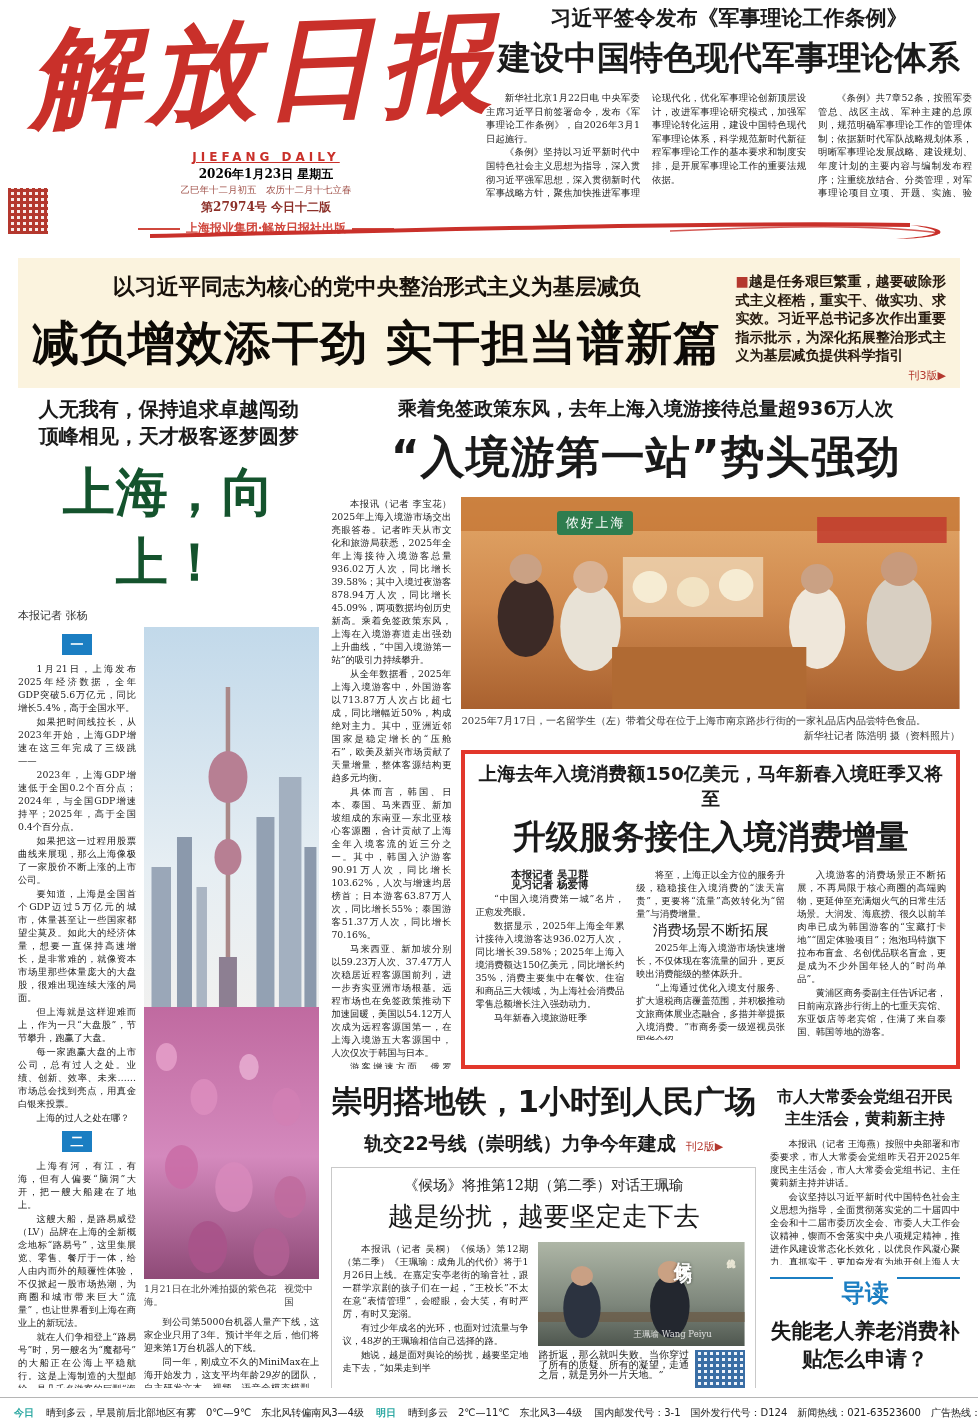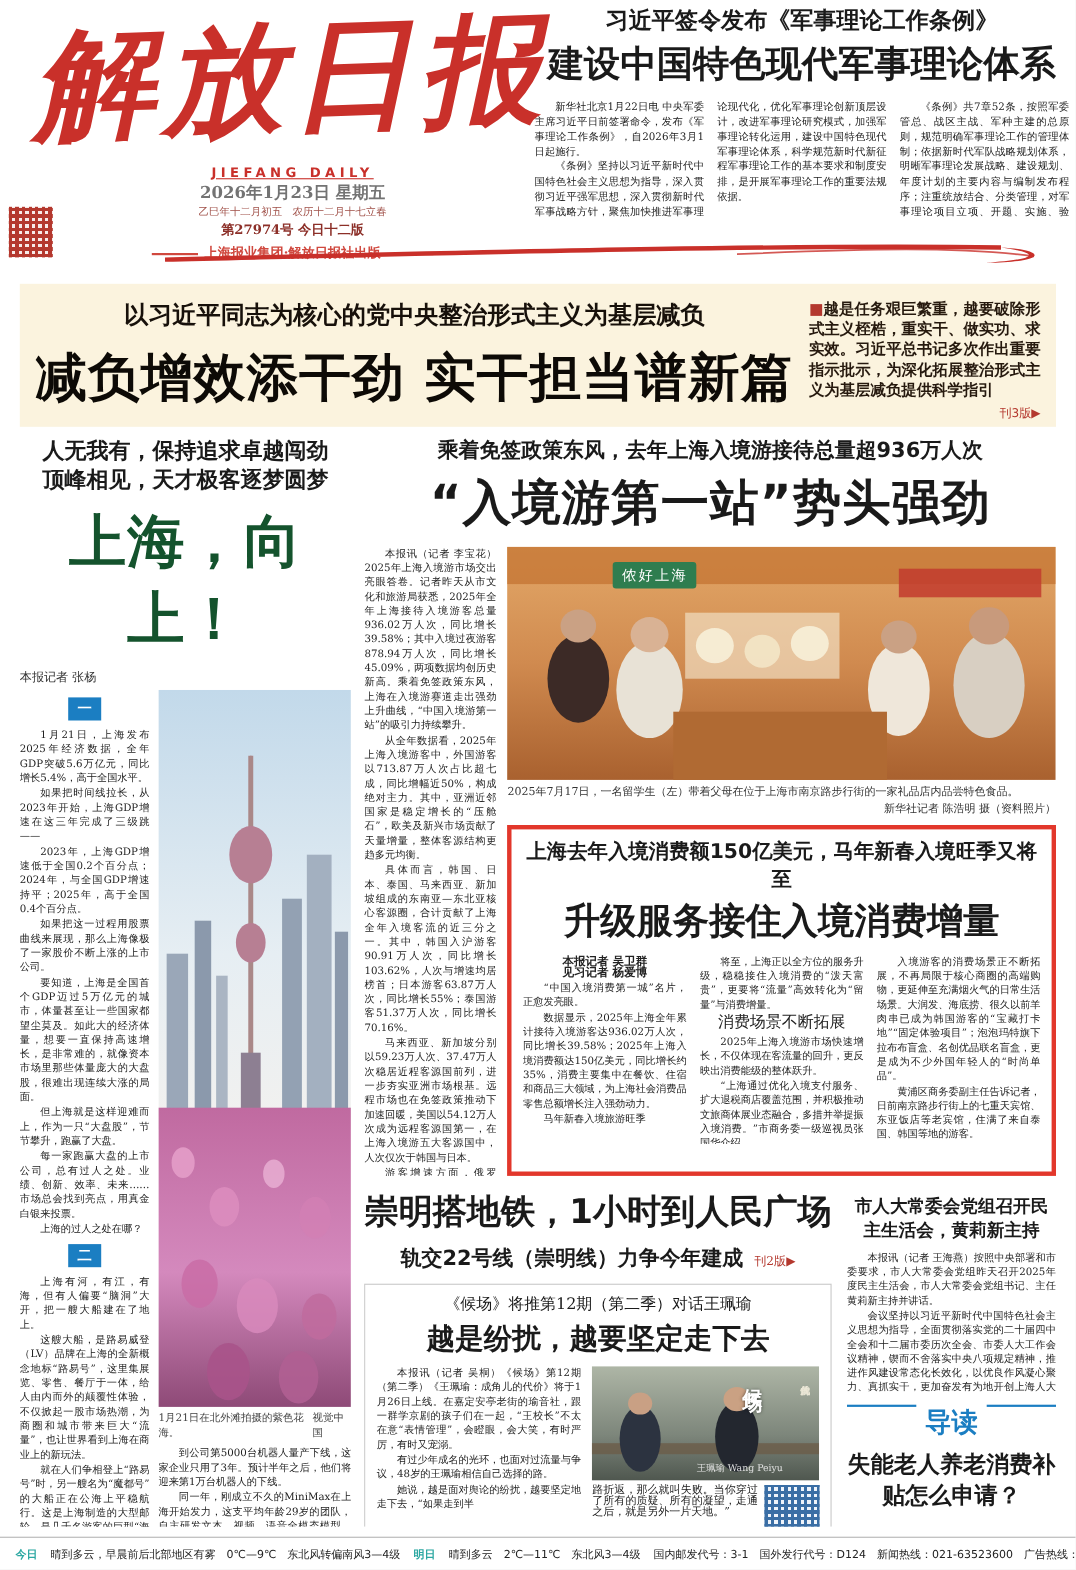--- a/index.html
+++ b/index.html
@@ -7,21 +7,21 @@
   .page { width:978px; height:1427px; margin:0 auto; background:#ffffff; color:#1a1a1a; position:relative; overflow:hidden; }
   .sans { font-family:"DejaVu Sans","Liberation Sans",sans-serif; }
 
   
   .masthead { position:relative; height:248px; }
   .brand-title { position:absolute; left:30px; top:2px; font-family:"DejaVu Sans","Liberation Sans",sans-serif;
     font-weight:bold; font-style:italic; font-size:110px; line-height:1.25; color:#c9302a; letter-spacing:7px;
     white-space:nowrap; transform:rotate(-2deg); }
   .brand-meta { position:absolute; left:138px; top:150px; width:256px; text-align:center; }
   .brand-en { color:#c9302a; font-size:12px; font-weight:bold; letter-spacing:4px;text-decoration:underline; }
-  .brand-date { color:#737373; font-size:15px; font-weight:bold; margin-top:2px; }
+  .brand-date { color:#000000; font-size:12px; font-weight:bold; margin-top:2px; }
   .brand-lunar { color:#a05048; font-size:9.5px; margin-top:1px; }
   .brand-issue { color:#8c2f28; font-size:12px; font-weight:bold; margin-top:2px; }
   .brand-pub { display:flex; align-items:center; gap:6px; margin-top:4px; color:#d0483e; font-size:12px; font-weight:bold; white-space:nowrap; }
   .publine { flex:1; height:2px; background:#d0483e; }
   .qr { width:40px; height:46px;
     background-image:repeating-linear-gradient(0deg,#b4382e 0 3px,transparent 3px 6px),
                      repeating-linear-gradient(90deg,#b4382e 0 3px,#f7eae8 3px 6px); }
   .masthead-qr { position:absolute; left:8px; top:188px; }
 
   .top-article { position:absolute; right:6px; top:4px; width:486px; }
@@ -83,21 +83,21 @@
 
   
   .bottom-row { display:flex; gap:14px; margin-top:12px; flex:1; overflow:hidden; }
   .mid-col { flex:1; }
   .cm-headline { font-size:31px; font-weight:bold; text-align:center; white-space:nowrap; }
   .cm-subrow { display:flex; justify-content:center; align-items:baseline; gap:10px; margin-top:8px; }
   .cm-subhead { font-size:19px; font-weight:bold; }
   .pageref { color:#b4382e; font-size:11px; }
   .hc-box { border:1px solid #c9c9c9; margin-top:10px; padding:8px 10px; height:236px; overflow:hidden; }
   .hc-kicker { font-size:14.5px; text-align:center; }
-  .hc-headline { font-size:26px; font-weight:bold; text-align:center; margin-top:4px; white-space:nowrap; }
+  .hc-headline { font-size:26px; font-weight:normal; text-align:center; margin-top:4px; white-space:nowrap; }
   .hc-body { display:flex; gap:10px; margin-top:8px; }
   .hc-text { width:186px; font-size:9.3px; line-height:13px; text-align:justify; color:#222; overflow:hidden; height:158px; }
   .hc-text p { text-indent:2em; margin-bottom:1px; }
   .hc-right { flex:1; display:flex; flex-direction:column; }
   .movie { height:104px; position:relative; }
   .hc-foot { display:flex; gap:6px; margin-top:4px; flex:1; }
   .hc-cont { flex:1; font-size:10px; line-height:10px; text-align:justify; color:#222; }
   .hc-qr { width:50px; height:50px;
     background-image:repeating-linear-gradient(0deg,#3a6ea5 0 3px,transparent 3px 6px),
                      repeating-linear-gradient(90deg,#3a6ea5 0 3px,#eef3fa 3px 6px); }

